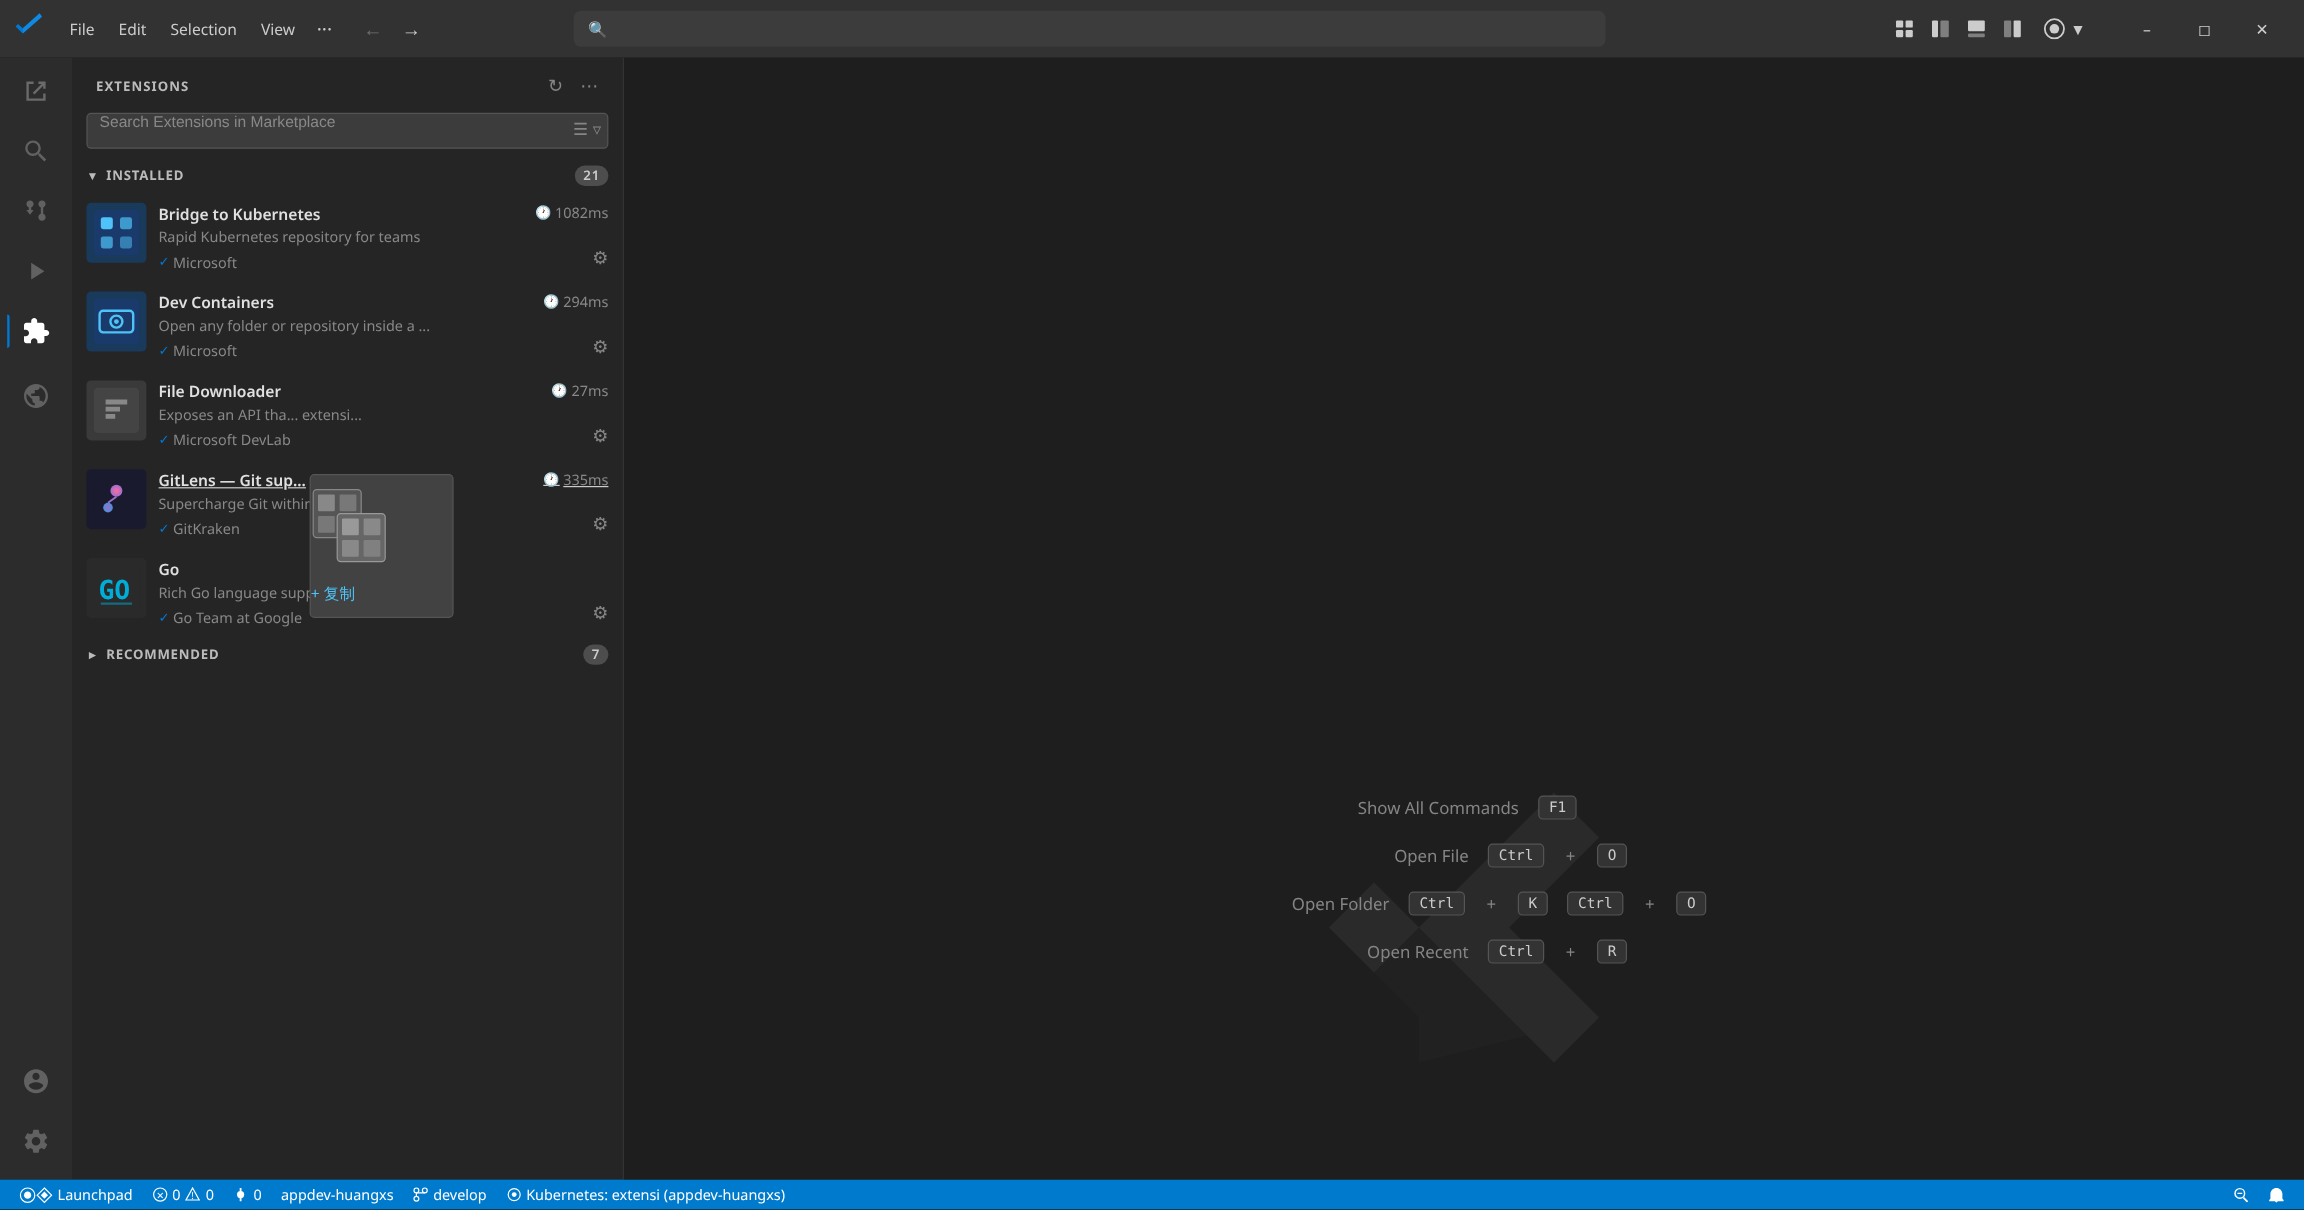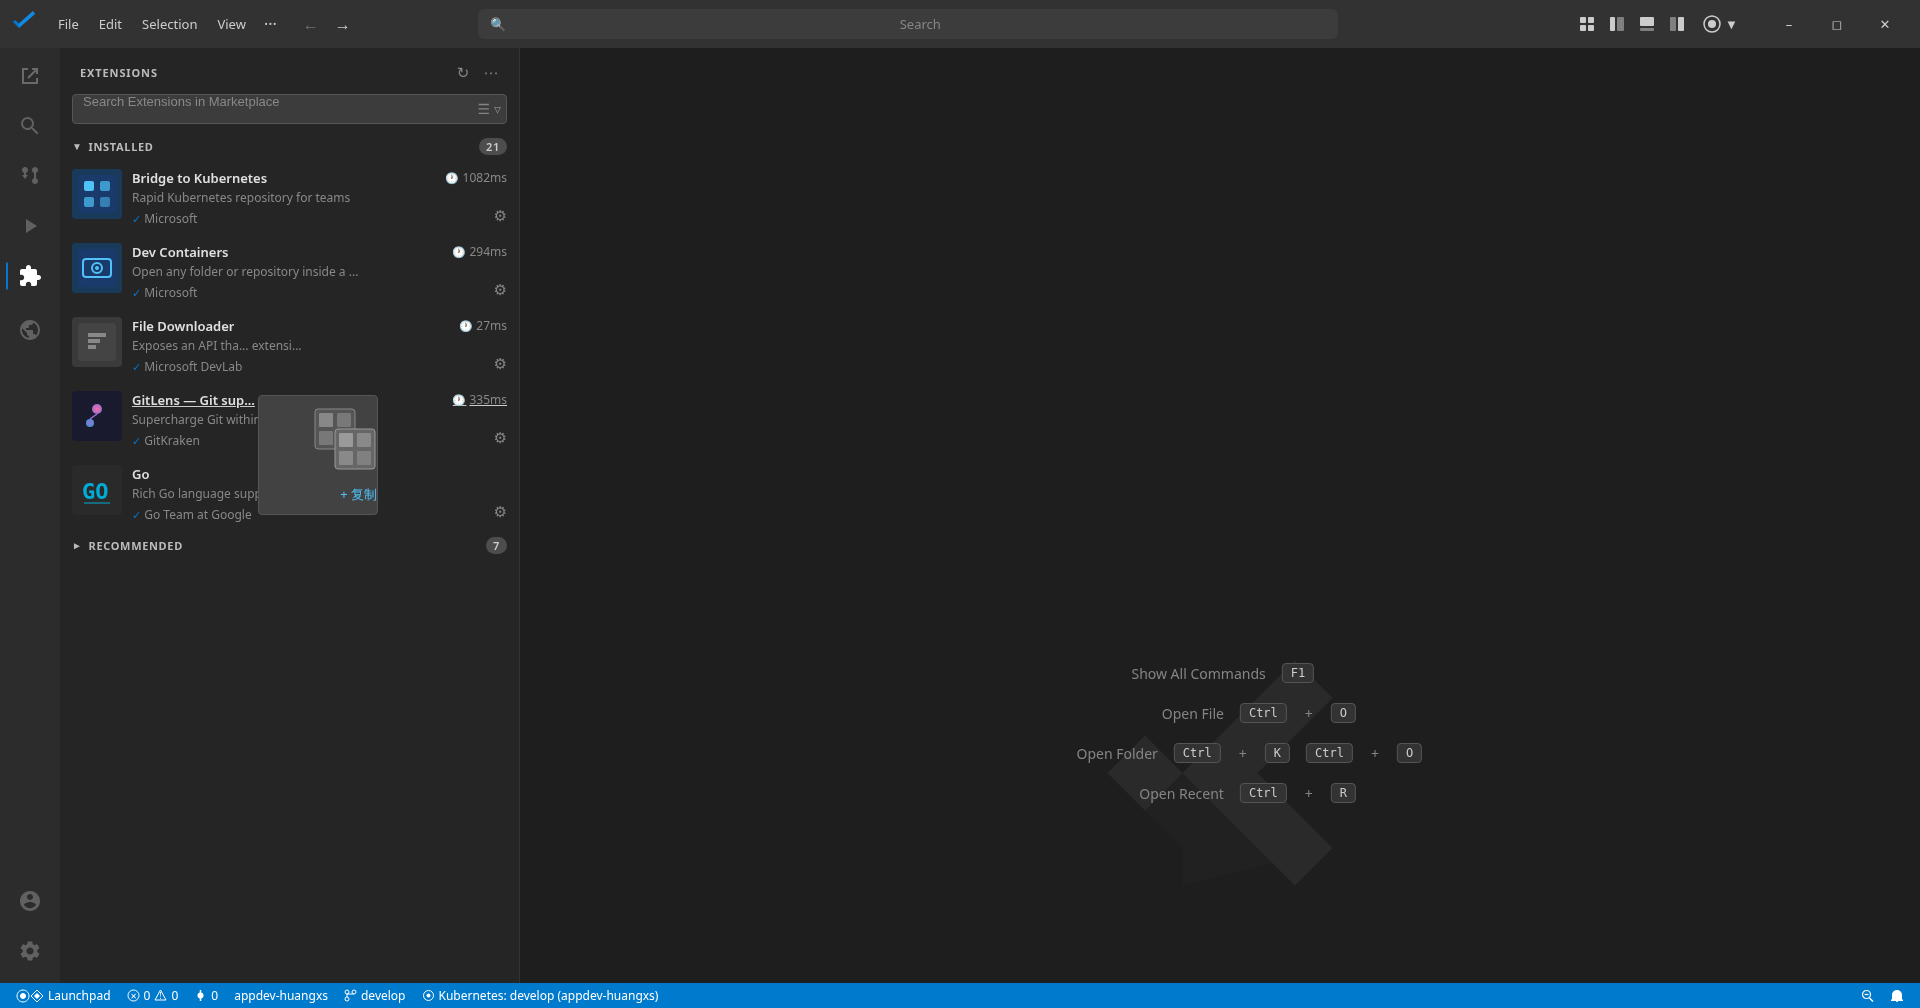--- a/index.html
+++ b/index.html
@@ -356,21 +356,21 @@
       left: 258px;
       top: 395px;
       width: 120px;
       height: 120px;
       background: #424242;
       border: 1px solid #555;
       border-radius: 4px;
       z-index: 100;
       display: flex;
       flex-direction: column;
-      align-items: flex-end;
+      align-items: flex-start;
       justify-content: center;
       gap: 8px;
     }
     .copy-popup-icon {
       font-size: 48px;
       color: #cccccc;
       line-height: 1;
     }
     .copy-popup-text {
       color: #4fc3f7;
@@ -476,21 +476,20 @@
     <span class="menu-item menu-dots">···</span>
   </div>
 
   <div class="title-bar-nav">
     <div class="nav-btn disabled">←</div>
     <div class="nav-btn">→</div>
   </div>
 
   <div class="search-bar">
     <span class="search-bar-icon">🔍</span>
-    <span class="search-bar-text">Search</span>
   </div>
 
   <div class="title-bar-right">
     <div class="layout-icons">
       <div class="layout-btn">
         <svg width="16" height="16" viewBox="0 0 16 16" fill="currentColor">
           <rect x="1" y="1" width="6" height="6" rx="1"></rect>
           <rect x="9" y="1" width="6" height="6" rx="1"></rect>
           <rect x="1" y="9" width="6" height="6" rx="1"></rect>
           <rect x="9" y="9" width="6" height="6" rx="1"></rect>
@@ -862,21 +861,21 @@
       <line x1="3" y1="5" x2="3" y2="8" stroke="white" stroke-width="1"></line>
       <path d="M3 5 Q10 5 10 5" stroke="white" stroke-width="1" fill="none"></path>
     </svg>
     <span>develop</span>
   </div>
   <div class="status-item">
     <svg width="13" height="13" viewBox="0 0 13 13" fill="white">
       <circle cx="6.5" cy="6.5" r="5" stroke="white" stroke-width="1" fill="none"></circle>
       <circle cx="6.5" cy="6.5" r="2" fill="white"></circle>
     </svg>
-    <span>Kubernetes: develop (appdev-huangxs)</span>
+    <span>Kubernetes: extensi (appdev-huangxs)</span>
   </div>
 
   <div class="status-spacer"></div>
 
   <div class="status-right">
     <div class="status-item">
       <svg width="13" height="13" viewBox="0 0 13 13" fill="white">
         <circle cx="5.5" cy="5.5" r="4" stroke="white" stroke-width="1.2" fill="none"></circle>
         <line x1="3.5" y1="5.5" x2="7.5" y2="5.5" stroke="white" stroke-width="1.2"></line>
         <line x1="8.5" y1="9" x2="12" y2="12.5" stroke="white" stroke-width="1.5"></line>

